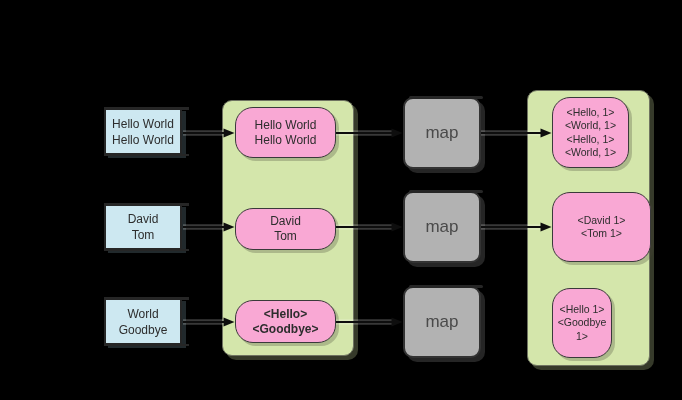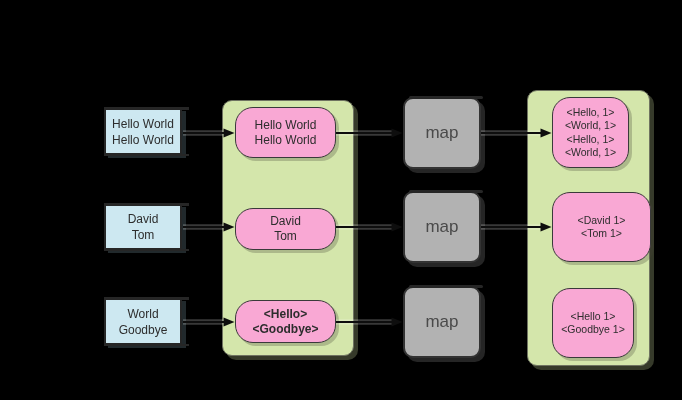--- a/index.html
+++ b/index.html
@@ -94,21 +94,21 @@
   <div class="box note-box kv" style="left:552px; top:97px; width:77px; height:71px;">
     <span>&lt;Hello, 1&gt;</span>
     <span>&lt;World, 1&gt;</span>
     <span>&lt;Hello, 1&gt;</span>
     <span>&lt;World, 1&gt;</span>
   </div>
   <div class="box note-box kv" style="left:552px; top:192px; width:99px; height:70px;">
     <span>&lt;David 1&gt;</span>
     <span>&lt;Tom 1&gt;</span>
   </div>
-  <div class="box note-box kv" style="left:552px; top:288px; width:82px; height:70px;">
+  <div class="box note-box kv" style="left:552px; top:288px; width:60px; height:70px;">
     <span>&lt;Hello 1&gt;</span>
     <span>&lt;Goodbye 1&gt;</span>
   </div>
 
   <svg id="arrows" width="682" height="400" viewBox="0 0 682 400">
 
     <g>
       <line class="casing" x1="183" y1="133" x2="225" y2="133"></line>
       <line class="core" x1="183" y1="133" x2="227" y2="133"></line>
       <polygon class="head" points="234.5,133 223.5,128.4 223.5,137.6"></polygon>

